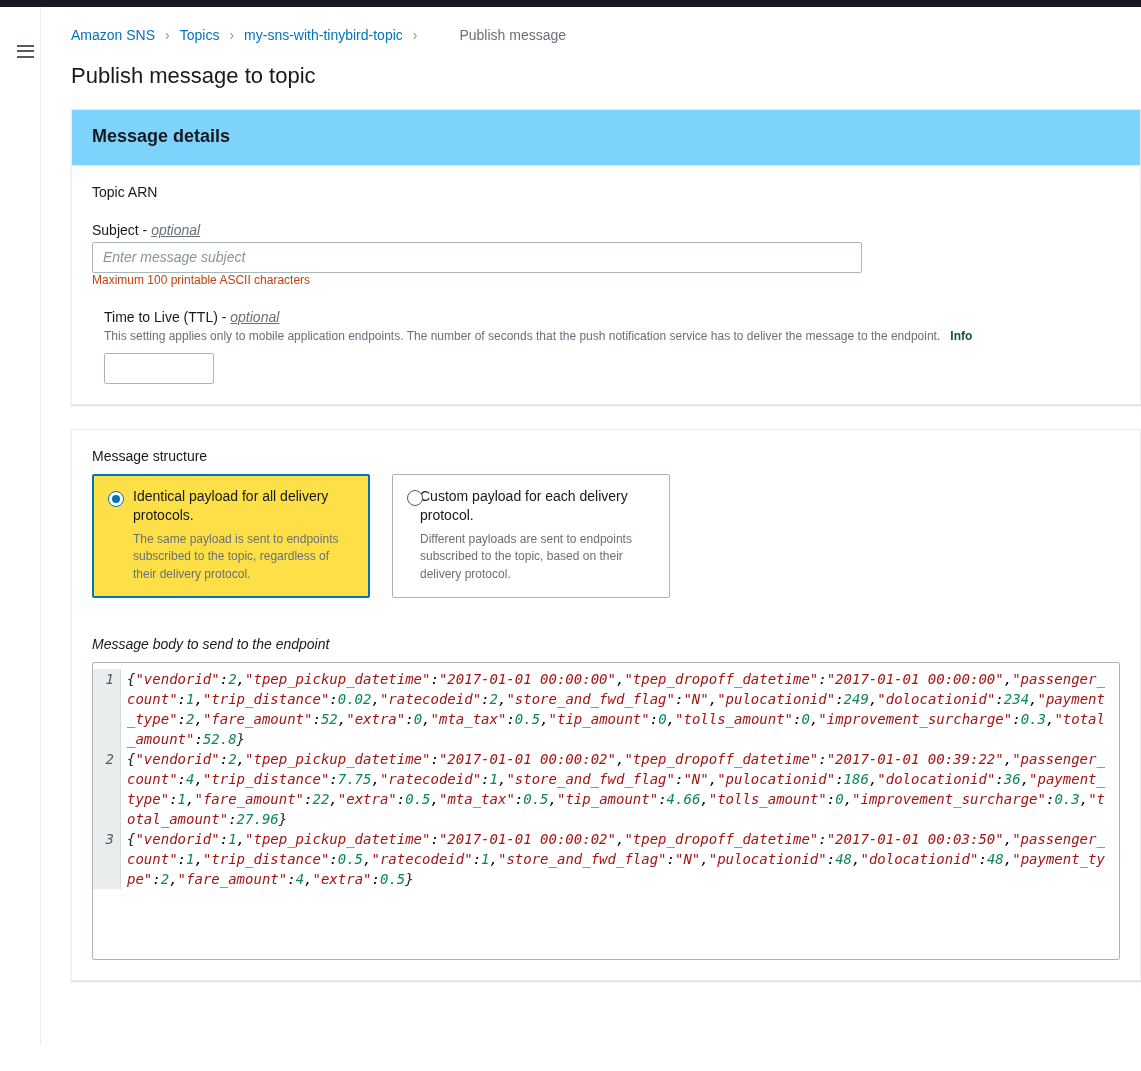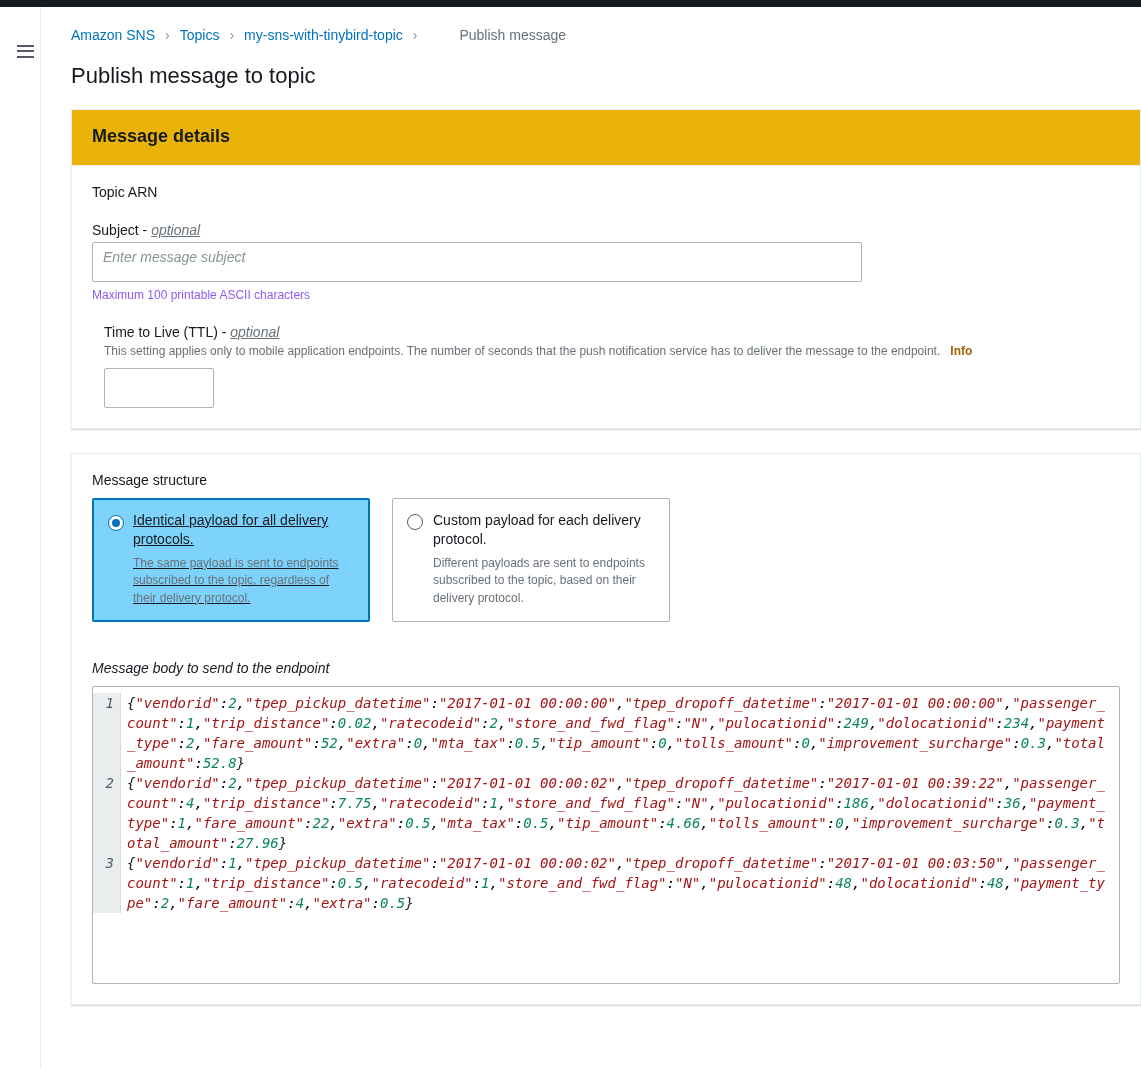--- a/index.html
+++ b/index.html
@@ -57,21 +57,21 @@
     color: #16191f;
   }
   .panel {
     border: 1px solid #eaeded;
     box-shadow: 0 1px 1px 0 rgba(0,28,36,0.10),
                 0 1px 1px 0 rgba(0,28,36,0.05);
     margin-bottom: 24px;
     background: #fff;
   }
   .panel-header {
-    background: #eab308;
+    background: #7dd3fc;
     padding: 16px 20px 18px 20px;
     border-bottom: 1px solid #eaeded;
     font-size: 18px;
     font-weight: 700;
     color: #16191f;
   }
   .panel-body {
     padding: 18px 20px 20px 20px;
   }
   .form-group { margin-bottom: 22px; }
@@ -83,59 +83,57 @@
   }
   .muted { color: #687078; font-style: italic; text-decoration: underline; }
   .field-value {
     font-size: 14px;
     color: #16191f;
     margin-top: 6px;
   }
   input.text-input {
     width: 770px;
     max-width: 100%;
-    padding: 6px 10px 16px;
+    padding: 6px 10px 7px;
     border: 1px solid #aab7b8;
     border-radius: 2px;
     font-size: 14px;
   }
   input.text-input::placeholder { color: #879596; font-style: italic; }
   input.small { width: 110px; }
   .hint {
     font-size: 12px;
-    color: #8b5cf6;
-    margin-top: 6px;
-  }
-  .info-link { color: #a16207; font-weight: 700; text-decoration: none; }
+    color: #c2410c;
+  }
+  .info-link { color: #14532d; font-weight: 700; text-decoration: none; }
 
   .tiles {
     display: flex; gap: 22px;
     margin-top: 10px;
   }
   .tile {
     width: 278px;
     border: 1px solid #aab7b8;
     border-radius: 2px;
-    padding: 12px 14px 14px 40px;
+    padding: 12px 14px 14px 27px;
     position: relative;
     cursor: pointer;
   }
   .tile .radio-dot {
     position: absolute;
     top: 15px; left: 14px;
     width: 16px; height: 16px;
     border: 1px solid #545b64;
     border-radius: 50%;
     background: #fff;
   }
   .tile.selected {
     border: 2px solid #0073bb;
-    background: #7dd3fc;
+    background: #fde047;
     padding: 11px 13px 13px 39px;
-    text-decoration: underline;
   }
   .tile.selected .radio-dot {
     border-color: #0073bb;
   }
   .tile.selected .radio-dot::after {
     content: "";
     position: absolute;
     top: 3px; left: 3px;
     width: 8px; height: 8px;
     border-radius: 50%;

